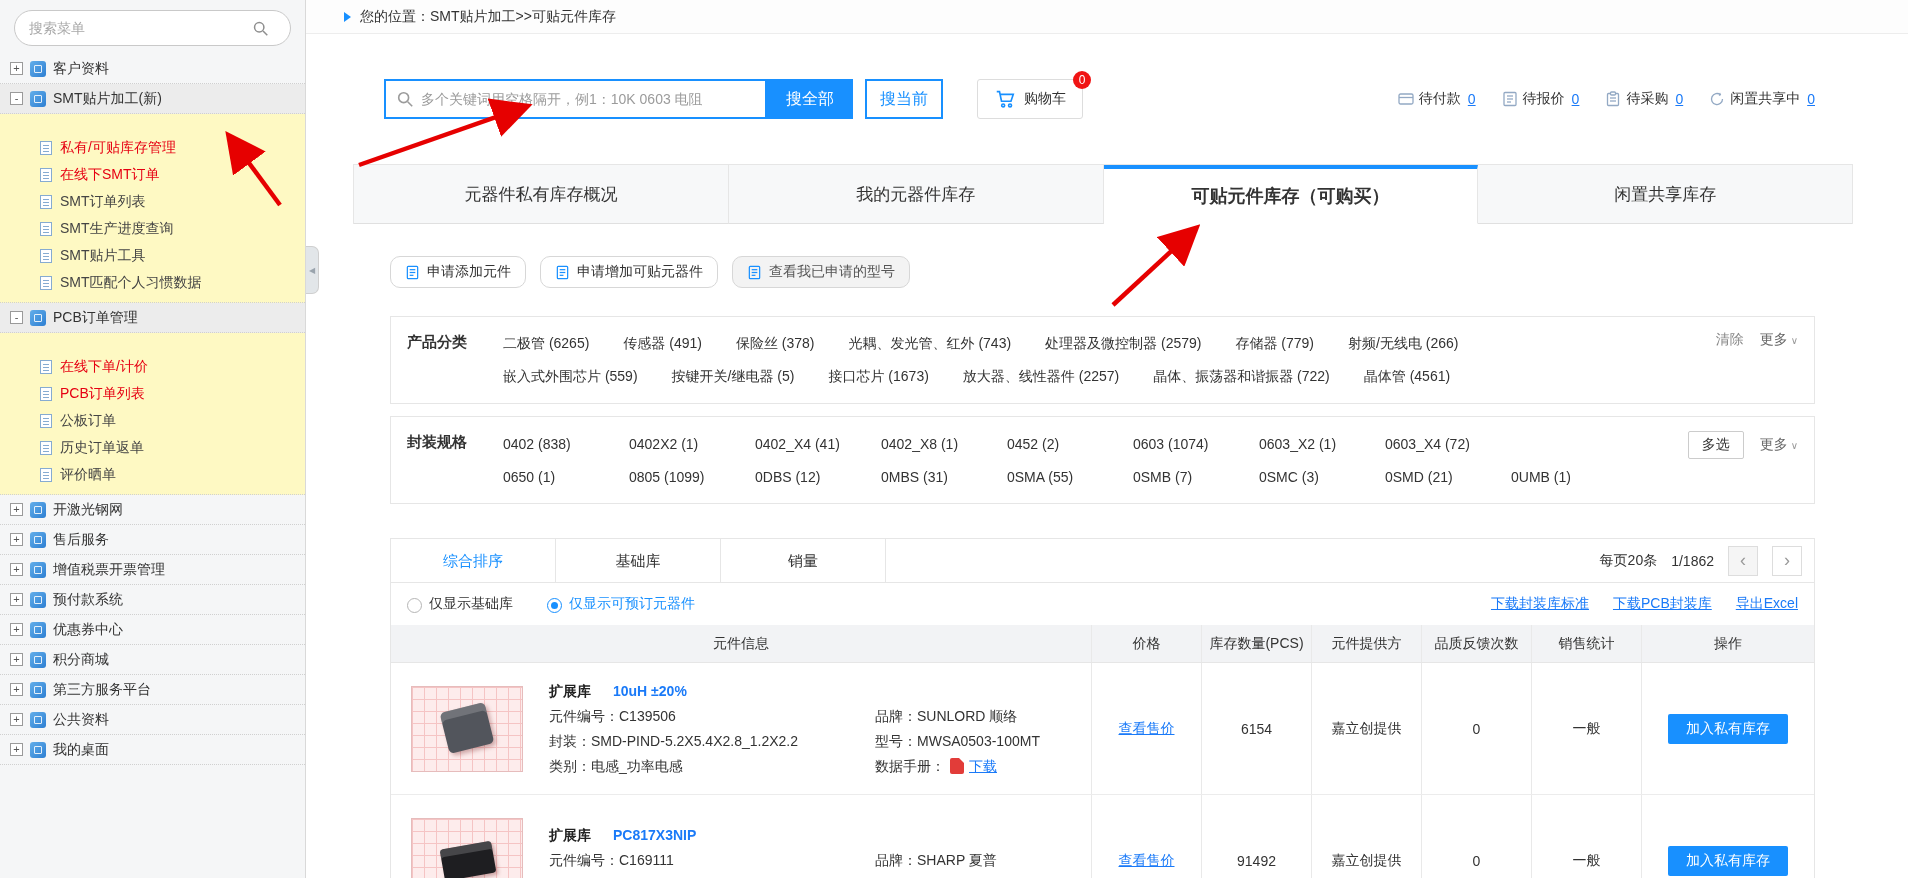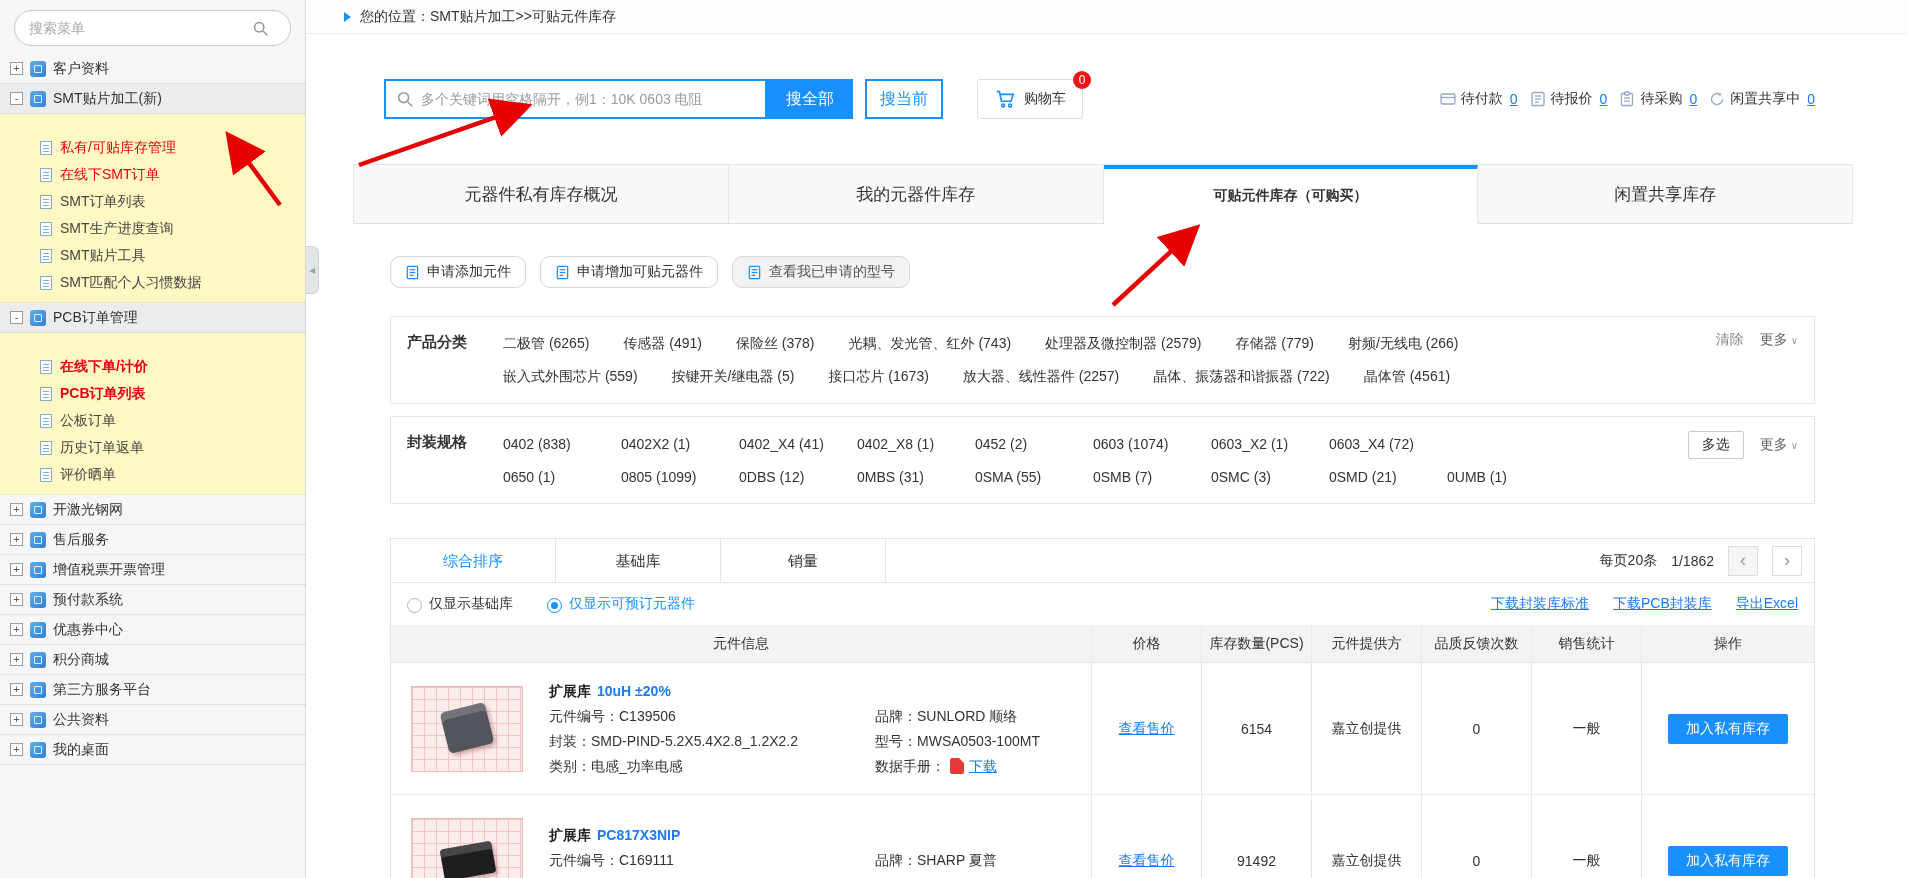--- a/index.html
+++ b/index.html
@@ -13,62 +13,62 @@
   .sb-search input{flex:1;border:none;outline:none;font-size:14px;background:transparent;color:#333;min-width:0}
   .sb-search input::placeholder{color:#a8a8a8}
   .mi-top{display:flex;align-items:center;height:30px;padding:0 10px;border-bottom:1px dotted #d0d0d0;cursor:pointer;color:#333;white-space:nowrap}
   .mi-top.expanded{background:#ececec}
   .expander{width:13px;height:13px;border:1px solid #9a9a9a;background:#fff;color:#555;font-size:11px;line-height:11px;text-align:center;margin-right:7px;flex:none}
   .mi-ico{width:16px;height:16px;border-radius:3px;margin-right:7px;flex:none;background:linear-gradient(135deg,#62aeea,#2e7fd2);position:relative}
   .mi-ico::after{content:"";position:absolute;left:4px;top:4px;right:4px;bottom:4px;border:1px solid rgba(255,255,255,.85);border-radius:1px}
   .sub-list{padding:20px 0 6px;border-bottom:1px dotted #d0d0d0;background:#fef9c3}
   .mi-sub{display:flex;align-items:center;height:27px;padding-left:40px;cursor:pointer;color:#444;white-space:nowrap}
   .mi-sub.red{color:#e60012}
-  .mi-sub.bold{font-weight:bold}
+  .mi-sub.bold{font-weight:normal}
   .mi-subico{width:12px;height:14px;border:1px solid #86abd1;background:#fff;margin-right:8px;flex:none;position:relative}
   .mi-subico::after{content:"";position:absolute;left:2px;top:3px;width:6px;border-top:1px solid #86abd1;box-shadow:0 3px 0 #86abd1,0 6px 0 #86abd1}
 
   .collapse-handle{position:absolute;left:306px;top:246px;width:13px;height:48px;background:#e2e6e9;border:1px solid #cfcfcf;border-left:none;border-radius:0 7px 7px 0;display:flex;align-items:center;justify-content:center;color:#9aa4ad;font-size:8px;cursor:pointer;z-index:6}
 
   
   .main{flex:1;min-width:0;background:#fff;position:relative}
   .bc-bar{height:34px;display:flex;align-items:center;padding-left:38px;border-bottom:1px solid #ededed;font-size:14px;color:#333;background:#fdfdfd}
   .bc-tri{width:0;height:0;border-left:7px solid #1890ff;border-top:5px solid transparent;border-bottom:5px solid transparent;margin-right:9px}
 
   .search-row{height:130px;display:flex;align-items:center;padding:0 93px 0 78px}
   .search-box{width:383px;height:40px;border:2px solid #1890ff;display:flex;align-items:center;padding:16px 10px;background:#fff}
   .search-box input{flex:1;border:none;outline:none;font-size:14px;color:#333;min-width:0}
   .search-box input::placeholder{color:#9b9b9b}
   .mag{margin-right:7px;flex:none;display:flex}
   .btn-search-all{width:86px;height:40px;background:#1890ff;color:#fff;font-size:16px;border:none;cursor:pointer;font-family:inherit}
   .btn-search-cur{width:78px;height:40px;background:#fff;border:2px solid #1890ff;color:#1890ff;font-size:16px;margin-left:12px;cursor:pointer;font-family:inherit}
   .cart{margin-left:34px;position:relative;height:40px;border:1px solid #ddd;border-radius:3px;display:flex;align-items:center;gap:8px;padding:0 16px;background:#fff;cursor:pointer}
   .cart-badge{position:absolute;top:-9px;right:-9px;min-width:18px;height:18px;border-radius:9px;background:#f01414;color:#fff;font-size:12px;line-height:18px;text-align:center;padding:0 4px}
-  .stats{margin-left:auto;display:flex;align-items:center;gap:12px;font-size:14px;white-space:nowrap}
+  .stats{margin-left:auto;display:flex;align-items:center;gap:26px;font-size:14px;white-space:nowrap}
   .stat{display:flex;align-items:center;gap:5px;cursor:default}
   .stat-ico{display:flex}
   .stat-val{color:#1a7af8;text-decoration:underline;margin-left:2px;cursor:pointer}
 
   .tabs{display:flex;margin:0 55px 0 47px;height:60px;background:#f7f8f9;border:1px solid #e6e6e6;border-bottom:none}
   .tab{flex:1;display:flex;align-items:center;justify-content:center;font-size:17px;color:#333;border-right:1px solid #e6e6e6;border-bottom:1px solid #e0e0e0;cursor:pointer;background:#f7f8f9}
   .tab:last-child{border-right:none}
-  .tab.active{background:#fff;font-weight:bold;font-size:14px;border-top:4px solid #1890ff;border-bottom-color:#fff}
+  .tab.active{background:#fff;font-weight:bold;font-size:18px;border-top:4px solid #1890ff;border-bottom-color:#fff}
 
   .content{margin:0 93px 0 84px}
   .action-row{display:flex;gap:14px;margin-top:32px}
   .act-btn{height:32px;display:flex;align-items:center;gap:7px;padding:0 14px;border:1px solid #d7d7d7;background:#fff;font-size:14px;color:#333;border-radius:10px;cursor:pointer;font-family:inherit}
   .act-btn.muted{background:#f3f3f3;color:#555}
 
   .filter-box{border:1px solid #e6e6e6;margin-top:12px;display:flex;padding:10px 16px;position:relative}
   .filter-box.first{margin-top:28px}
   .f-label{width:96px;font-size:15px;font-weight:bold;color:#333;padding-top:6px;flex:none}
   .f-rows{flex:1;min-width:0;padding-right:160px}
   .f-row{display:flex;align-items:center;height:33px;white-space:nowrap}
   .f-item{color:#333;font-size:14px;margin-right:34px;cursor:pointer;text-decoration:none}
-  .f-item.fixed{width:118px;margin-right:0}
+  .f-item.fixed{width:118px;margin-right:8px}
   .f-controls{position:absolute;right:16px;top:14px;display:flex;align-items:center;gap:16px;font-size:14px;color:#666}
   .ctl-text{cursor:pointer;color:#888}
   .ctl-more{cursor:pointer;color:#666}
   .chev{font-size:10px;color:#999;margin-left:3px}
   .btn-multi{border:1px solid #ccc;background:#fff;padding:4px 13px;border-radius:2px;color:#333;font-size:14px;cursor:pointer;font-family:inherit}
 
   .list-panel{border:1px solid #e6e6e6;margin-top:34px}
   .sort-bar{display:flex;align-items:center;height:44px;border-bottom:1px solid #e6e6e6}
   .sort-tab{width:165px;text-align:center;line-height:43px;font-size:15px;border-right:1px solid #e6e6e6;cursor:pointer;color:#333}
   .sort-tab.active{color:#1890ff}
@@ -92,21 +92,21 @@
   .t-row{display:flex;border-bottom:1px solid #ececec;min-height:132px}
   .cell-info{display:flex;align-items:center;gap:26px;padding:14px 10px 14px 20px}
   .thumb{width:112px;height:86px;flex:none;border:1px solid #e6bcbc;position:relative;background-color:#fdecec;
     background-image:linear-gradient(#f5c4c4 1px,transparent 1px),linear-gradient(90deg,#f5c4c4 1px,transparent 1px);background-size:12px 12px}
   .part{position:absolute;left:32px;top:20px;width:46px;height:42px;background:#52555c;border-radius:5px;transform:rotate(-14deg);box-shadow:inset 0 8px 0 rgba(255,255,255,.18),2px 3px 4px rgba(120,40,40,.35)}
   .part.part2{left:30px;top:26px;width:52px;height:32px;background:#1e1e21;border-radius:3px;transform:rotate(-10deg)}
   .info-cols{display:flex;gap:30px;font-size:14px;color:#333}
   .colA{width:296px}
   .colA > div,.colB > div{height:25px;line-height:25px;white-space:nowrap}
   .colB{padding-top:25px}
-  .tag{font-weight:bold;color:#222;margin-right:6px}
+  .tag{font-weight:bold;color:#222;margin-right:22px}
   .pname{color:#1a7af8;font-weight:bold;cursor:pointer;text-decoration:none}
   .ds-line{display:flex;align-items:center}
   .pdf-ico{display:inline-block;width:14px;height:16px;background:#e23c39;border-radius:2px;margin:0 5px;position:relative}
   .pdf-ico::after{content:"";position:absolute;right:0;top:0;border-left:5px solid transparent;border-top:5px solid #fff}
   .dl{color:#1a7af8;text-decoration:underline;cursor:pointer}
   .see-price{color:#1a7af8;text-decoration:underline;cursor:pointer}
   .btn-add{width:120px;height:30px;background:#1890ff;color:#fff;border:none;border-radius:2px;font-size:14px;cursor:pointer;font-family:inherit}
 
   .annot{position:absolute;left:0;top:0;pointer-events:none;z-index:50}
 </style>

